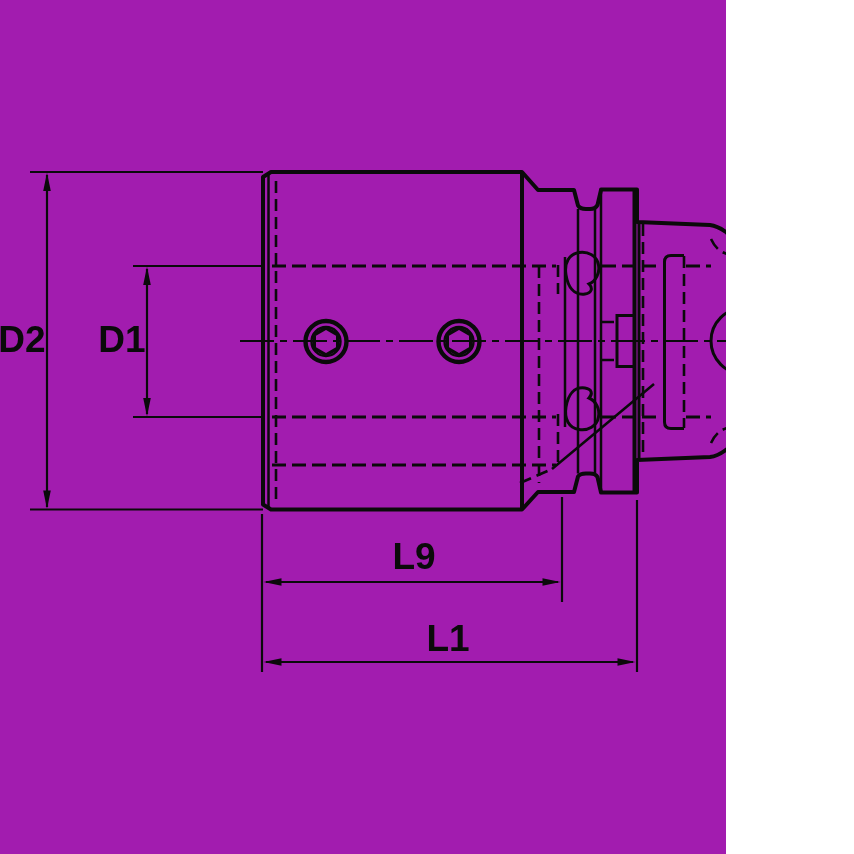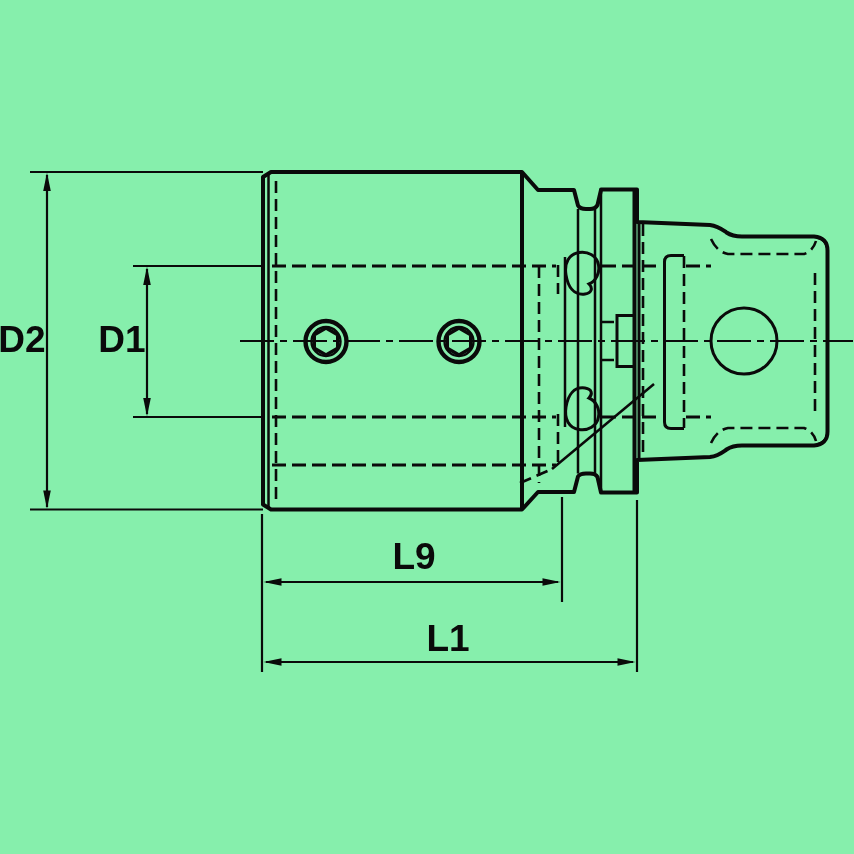--- a/index.html
+++ b/index.html
@@ -3,23 +3,23 @@
 <meta charset="utf-8">
 <style>
   html, body {
     margin: 0;
     padding: 0;
     background: #ffffff;
     font-family: "Liberation Sans", sans-serif;
   }
   .stage {
     position: relative;
-    width: 854px;
+    width: 726px;
     height: 854px;
-    background: #86efac;
+    background: #a21caf;
     overflow: hidden;
   }
   svg { display: block; }
 
   
   .outline      { fill: none; stroke: #0a0a0a; stroke-width: 4;   stroke-linejoin: round; }
   .edge-thick   { fill: none; stroke: #0a0a0a; stroke-width: 4;   }
   .edge-med     { fill: none; stroke: #0a0a0a; stroke-width: 3;   }
   .edge-thin    { fill: none; stroke: #0a0a0a; stroke-width: 2.5; }
   .hidden-line  { fill: none; stroke: #0a0a0a; stroke-width: 3.2; stroke-dasharray: 14 6; }

